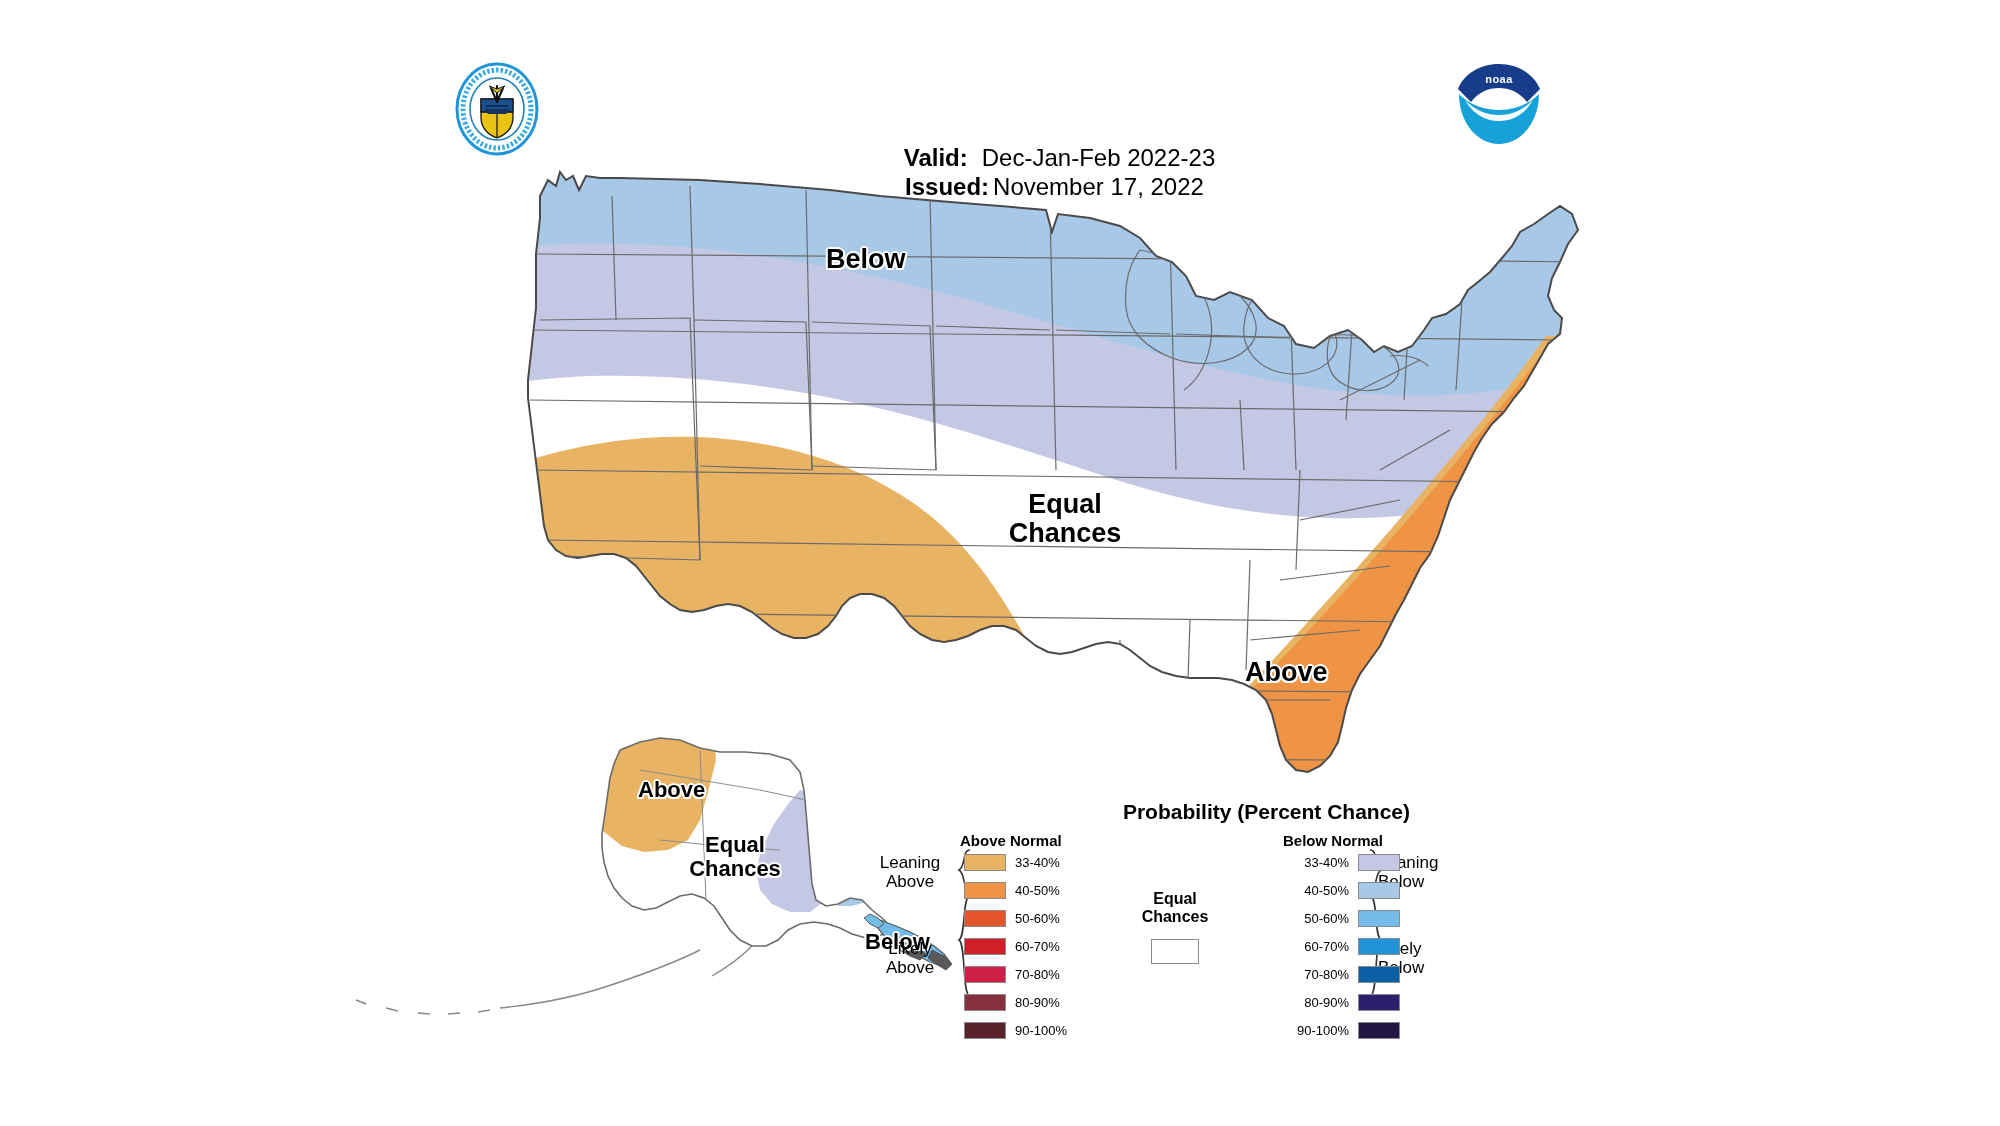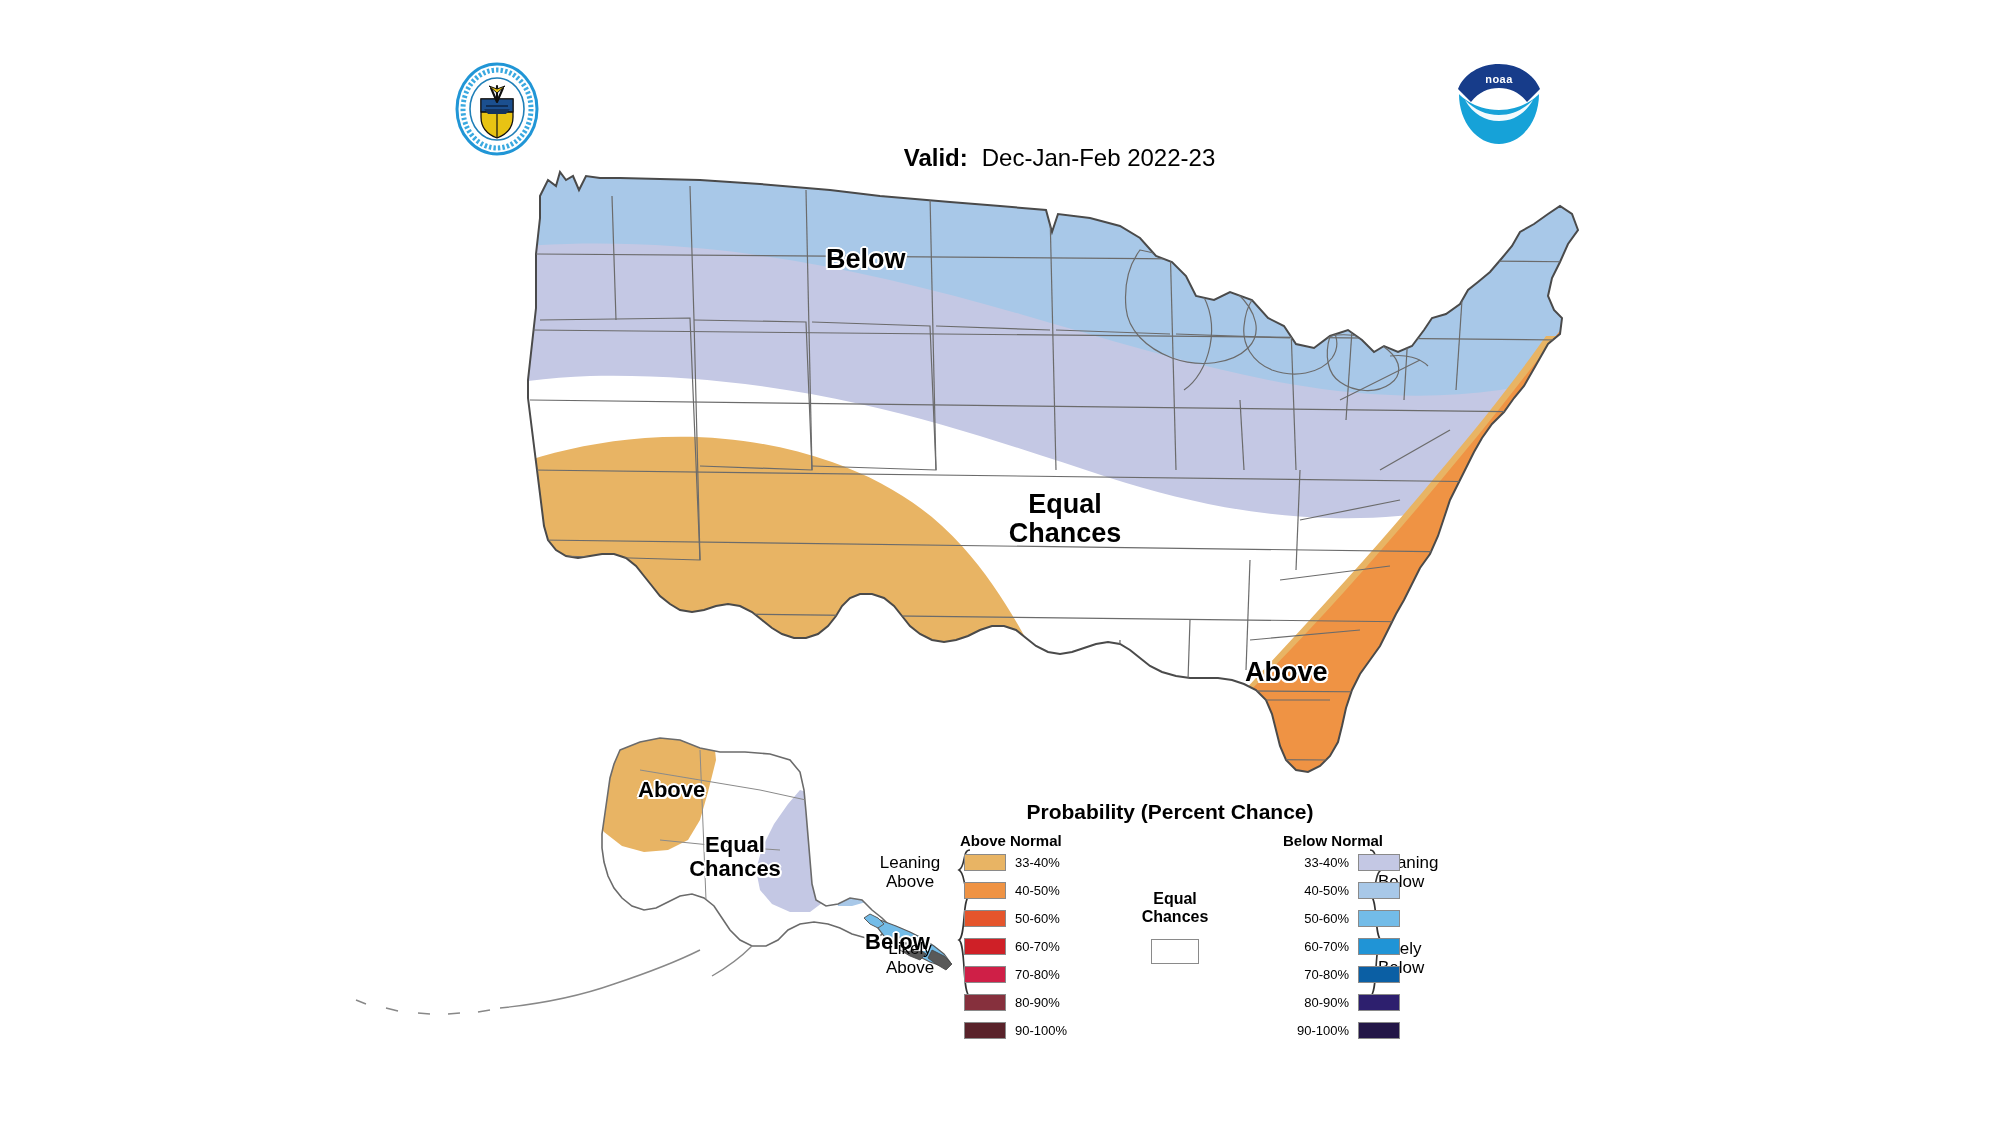--- a/index.html
+++ b/index.html
@@ -35,21 +35,21 @@
             line-height:1.08;}
   #lbl-below-main{left:826px;top:245px;font-size:27px;}
   #lbl-eq-main{left:1000px;top:490px;font-size:27px;text-align:center;width:130px;}
   #lbl-above-main{left:1245px;top:658px;font-size:27px;}
   #lbl-ak-above{left:638px;top:778px;font-size:22px;}
   #lbl-ak-eq{left:675px;top:833px;font-size:22px;text-align:center;width:120px;}
   #lbl-ak-below{left:865px;top:930px;font-size:22px;}
 
   
   #legend{position:absolute;left:930px;top:800px;width:480px;height:260px;}
-  #legend-title{position:absolute;left:0;top:0;width:480px;text-align:center;
+  #legend-title{position:absolute;left:0;top:0;width:480px;text-align:right;
                 font-size:21px;font-weight:bold;white-space:nowrap;}
   .col-head{position:absolute;top:32px;font-size:15px;font-weight:bold;white-space:nowrap;}
   #head-above{left:30px;width:175px;}
   #head-below{left:278px;width:175px;text-align:right;}
 
   .swrow{position:absolute;height:21px;}
   .sw{width:42px;height:17px;border:1px solid #8a8a8a;box-sizing:border-box;display:block;}
   .swlabel{font-size:13px;white-space:nowrap;line-height:17px;}
 
   
@@ -89,20 +89,23 @@
       <path d="M31 44 H53" stroke="#0d2546" stroke-width="1.6"></path>
 
       <path d="M42 40 L36 26 M42 40 L48 26 M42 40 L42 24" stroke="#111" stroke-width="2.1" fill="none" stroke-linecap="round"></path>
       <path d="M34 24 L42 31 L50 24 L42 27 Z" fill="#e8c313" stroke="#111" stroke-width="1"></path>
     </svg>
 
 
     <div id="subtitle">
       <span class="sub-row">
         <span class="sub-key">Valid:</span><span class="sub-val">Dec-Jan-Feb 2022-23</span>
+      </span>
+      <span class="sub-row">
+        <span class="sub-key">Issued:</span><span class="sub-val">November 17, 2022</span>
       </span>
     </div>
 
     <svg id="noaa-logo" viewBox="0 0 88 92">
       <path d="M44 2 C63 2 79 12 85 27 L72 40 C64 30 55 26 44 26 C33 26 24 30 16 40 L3 27 C9 12 25 2 44 2 Z" fill="#173c8a"></path>
       <path d="M4 32 C4 32 18 48 44 48 C70 48 84 32 84 32 C84 60 66 82 44 82 C22 82 4 60 4 32 Z" fill="#16a2d8"></path>
       <path d="M10 38 C20 48 31 53 44 53 C57 53 68 48 78 38 C70 52 58 59 44 59 C30 59 18 52 10 38 Z" fill="#ffffff" opacity="0.95"></path>
       <text x="44" y="21" font-family="Liberation Sans, sans-serif" font-size="11" font-weight="bold" fill="#ffffff" text-anchor="middle" letter-spacing="0.5">noaa</text>
     </svg>
   </div>

